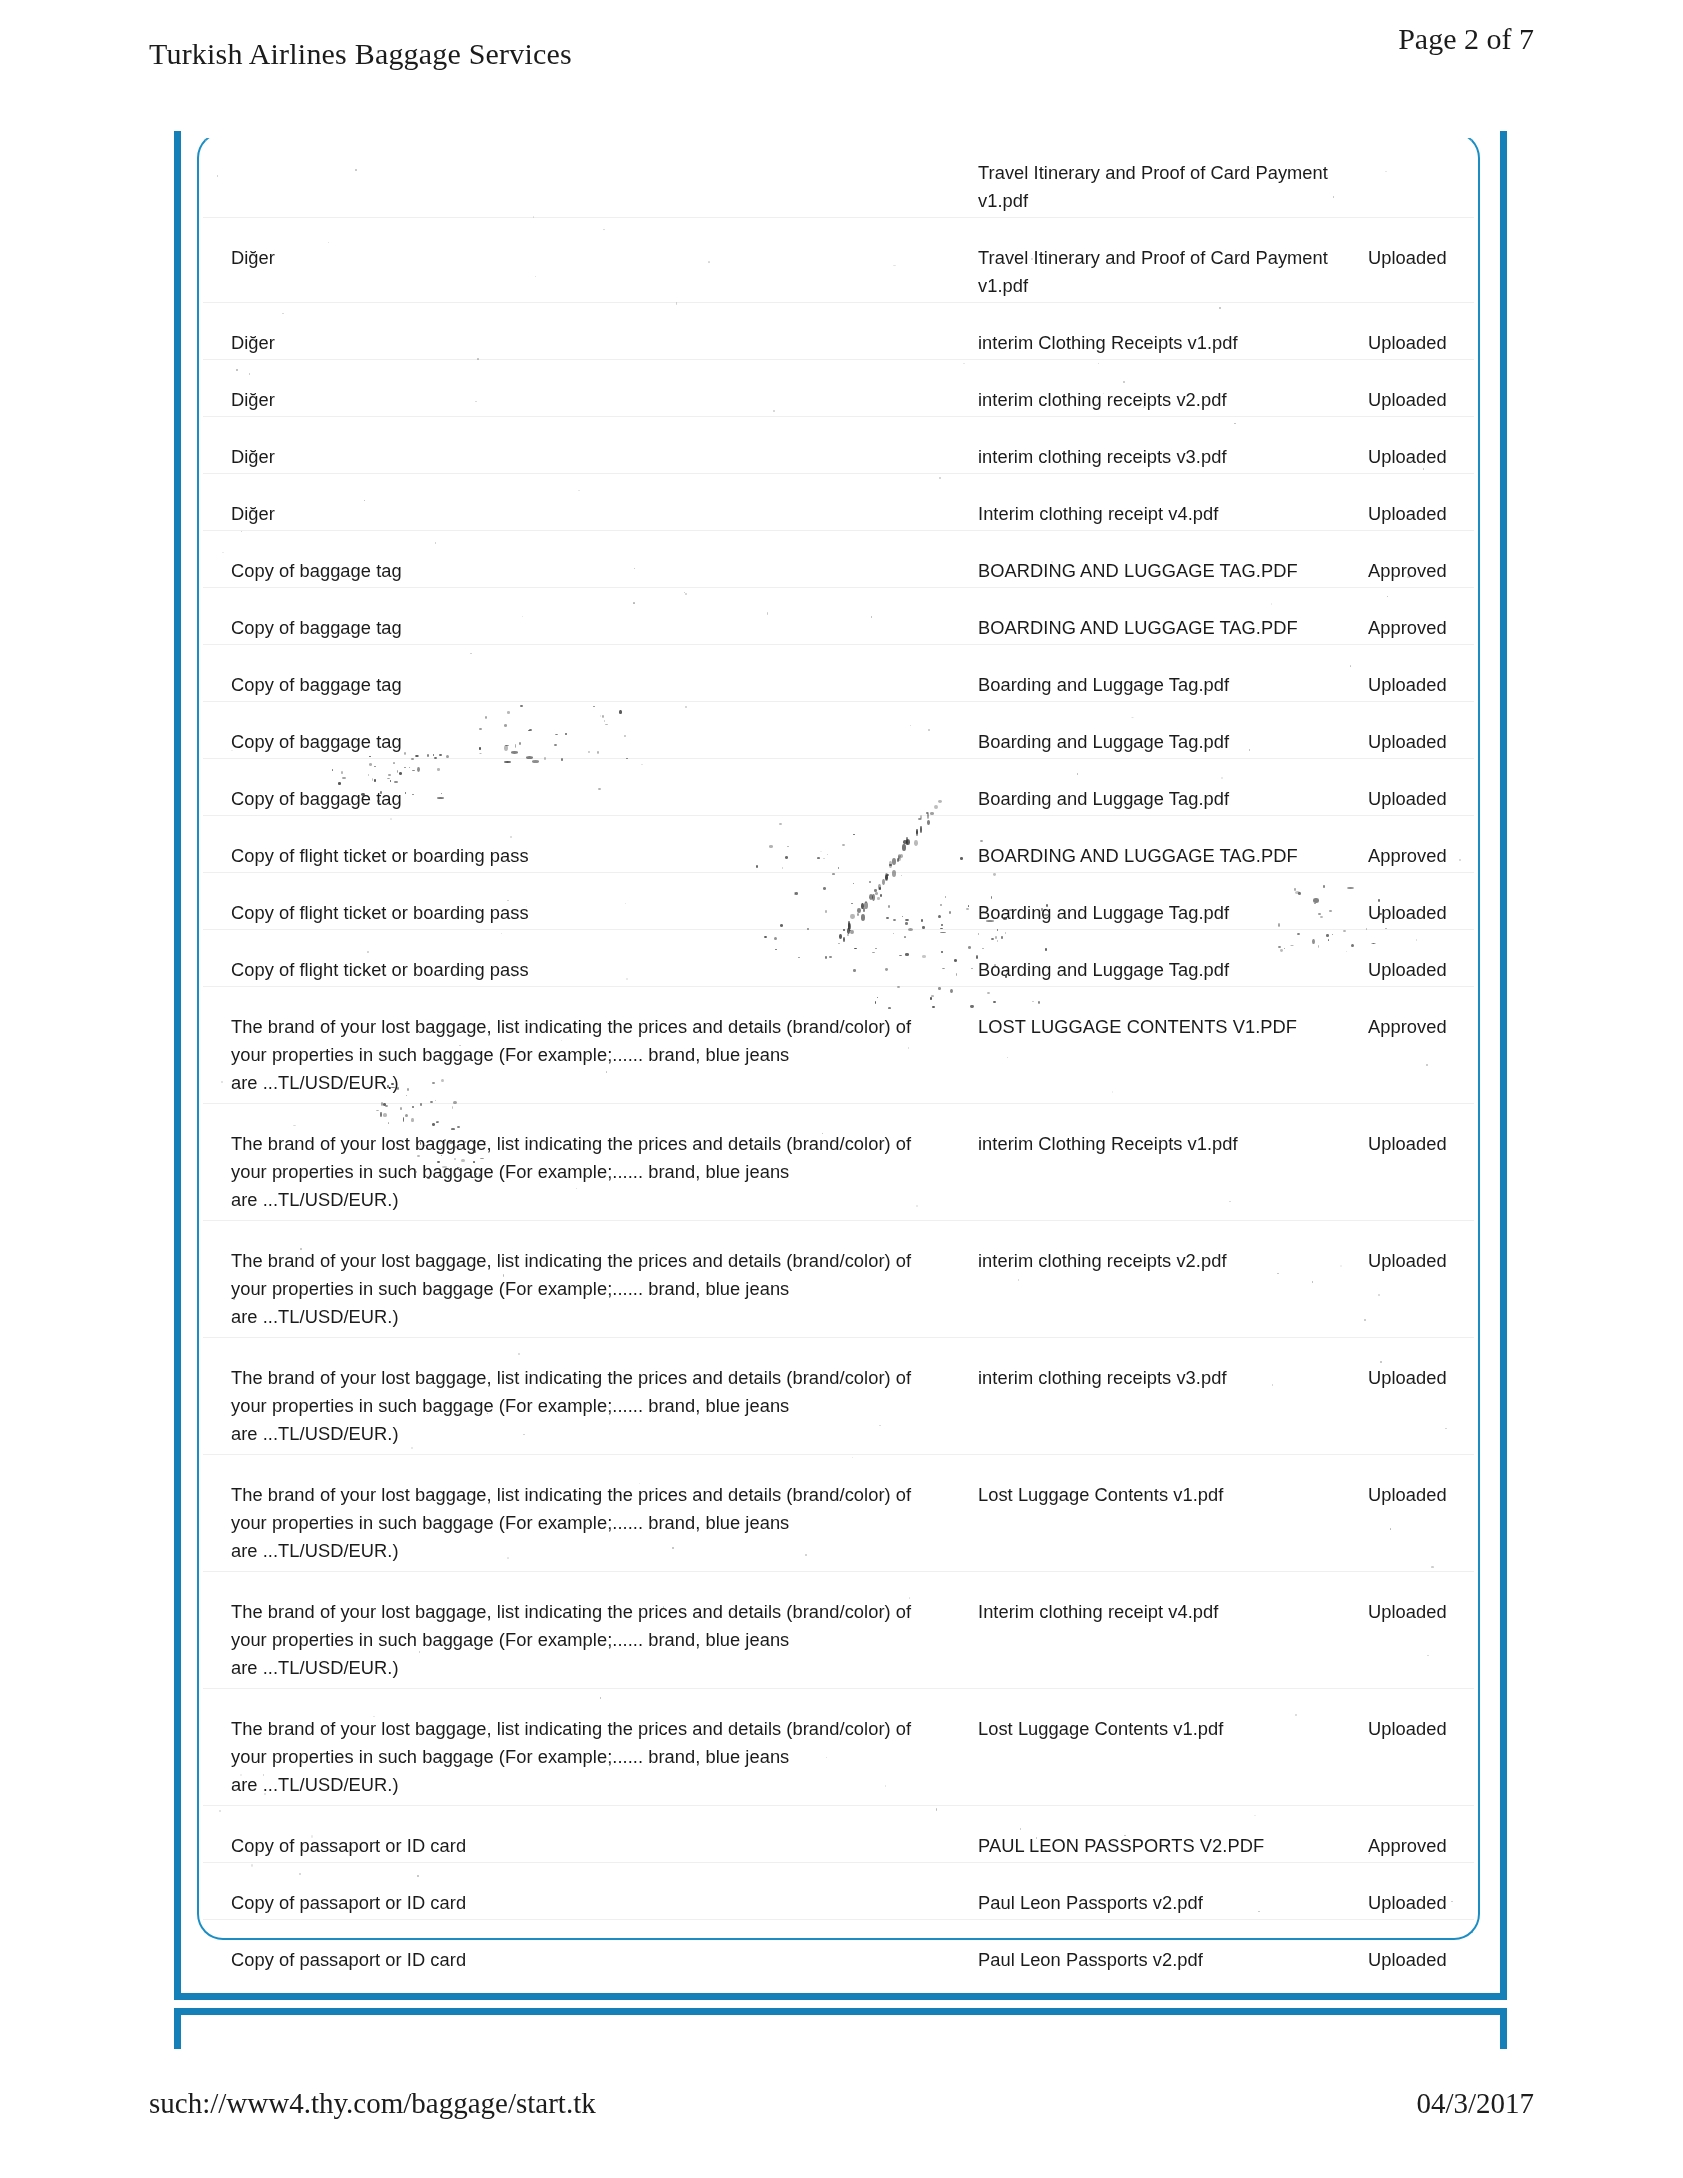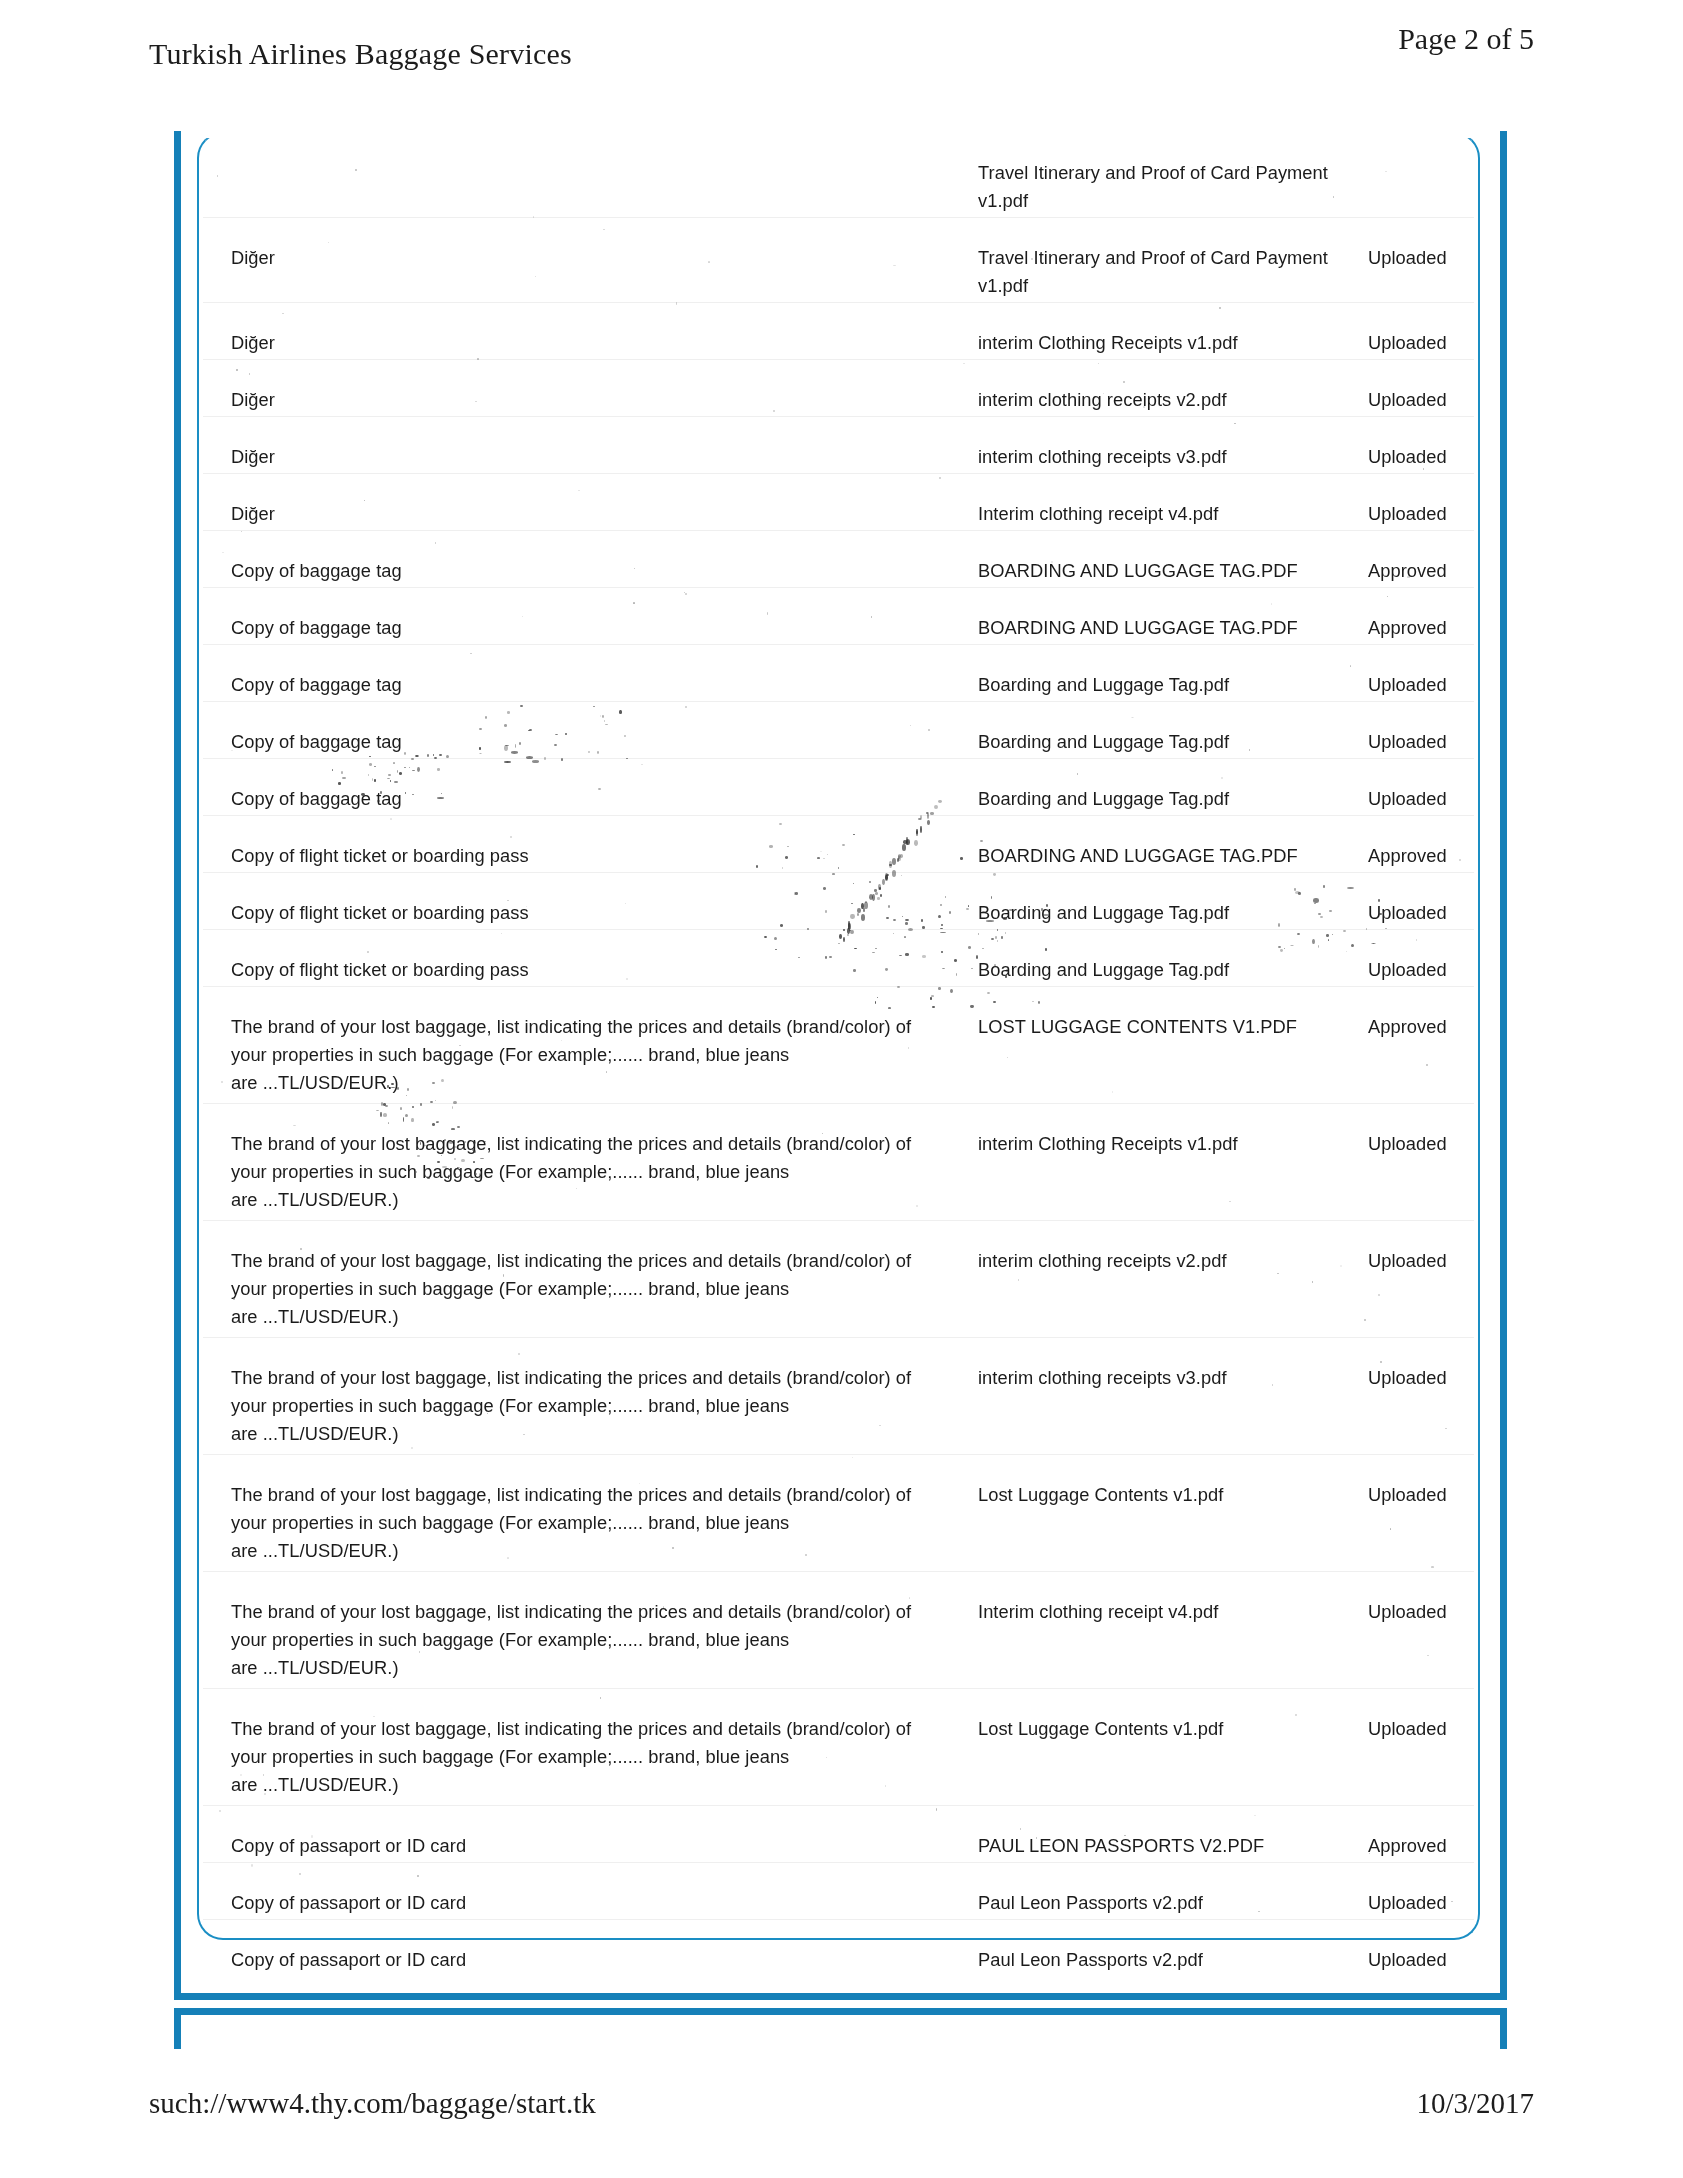--- a/index.html
+++ b/index.html
@@ -87,21 +87,21 @@
 
   
   .spk{position:absolute;background:#3b3b3b;border-radius:50%;opacity:.72;pointer-events:none;}
   .smudge{position:absolute;background:#2e2e2e;opacity:.6;pointer-events:none;border-radius:45%;}
 </style>
 </head>
 <body>
 
 <div class="print-hdr">
   <div class="phl">Turkish Airlines Baggage Services</div>
-  <div class="phr">Page 2 of 5</div>
+  <div class="phr">Page 2 of 7</div>
 </div>
 
 <div class="outer-box"></div>
 <div class="inner-box"></div>
 <div class="bottom-bracket"></div>
 
 <div class="tbl" id="doc-table">
     <div class="row" style="height: 85px;">
       <div class="cell c1"></div>
       <div class="cell c2">
@@ -761,15 +761,15 @@
     <div class="spk" style="width: 2.4px; height: 2.3px; left: 805px; top: 1554px; opacity: 0.3;"></div>
     <div class="spk" style="width: 1.7px; height: 1.8px; left: 236px; top: 369px; opacity: 0.38;"></div>
     <div class="spk" style="width: 1.9px; height: 2.5px; left: 396px; top: 1285px; opacity: 0.28;"></div>
     <div class="spk" style="width: 1.1px; height: 1.6px; left: 1018px; top: 1279px; opacity: 0.24;"></div>
     <div class="spk" style="width: 1.1px; height: 0.9px; left: 1369px; top: 1853px; opacity: 0.39;"></div>
     <div class="spk" style="width: 2.3px; height: 0.9px; left: 1251px; top: 167px; opacity: 0.13;"></div>
   </div>
 
 <div class="print-ftr">
   <div class="pfl">such://www4.thy.com/baggage/start.tk</div>
-  <div class="pfr">10/3/2017</div>
+  <div class="pfr">04/3/2017</div>
 </div>
 
 
 </body></html>

